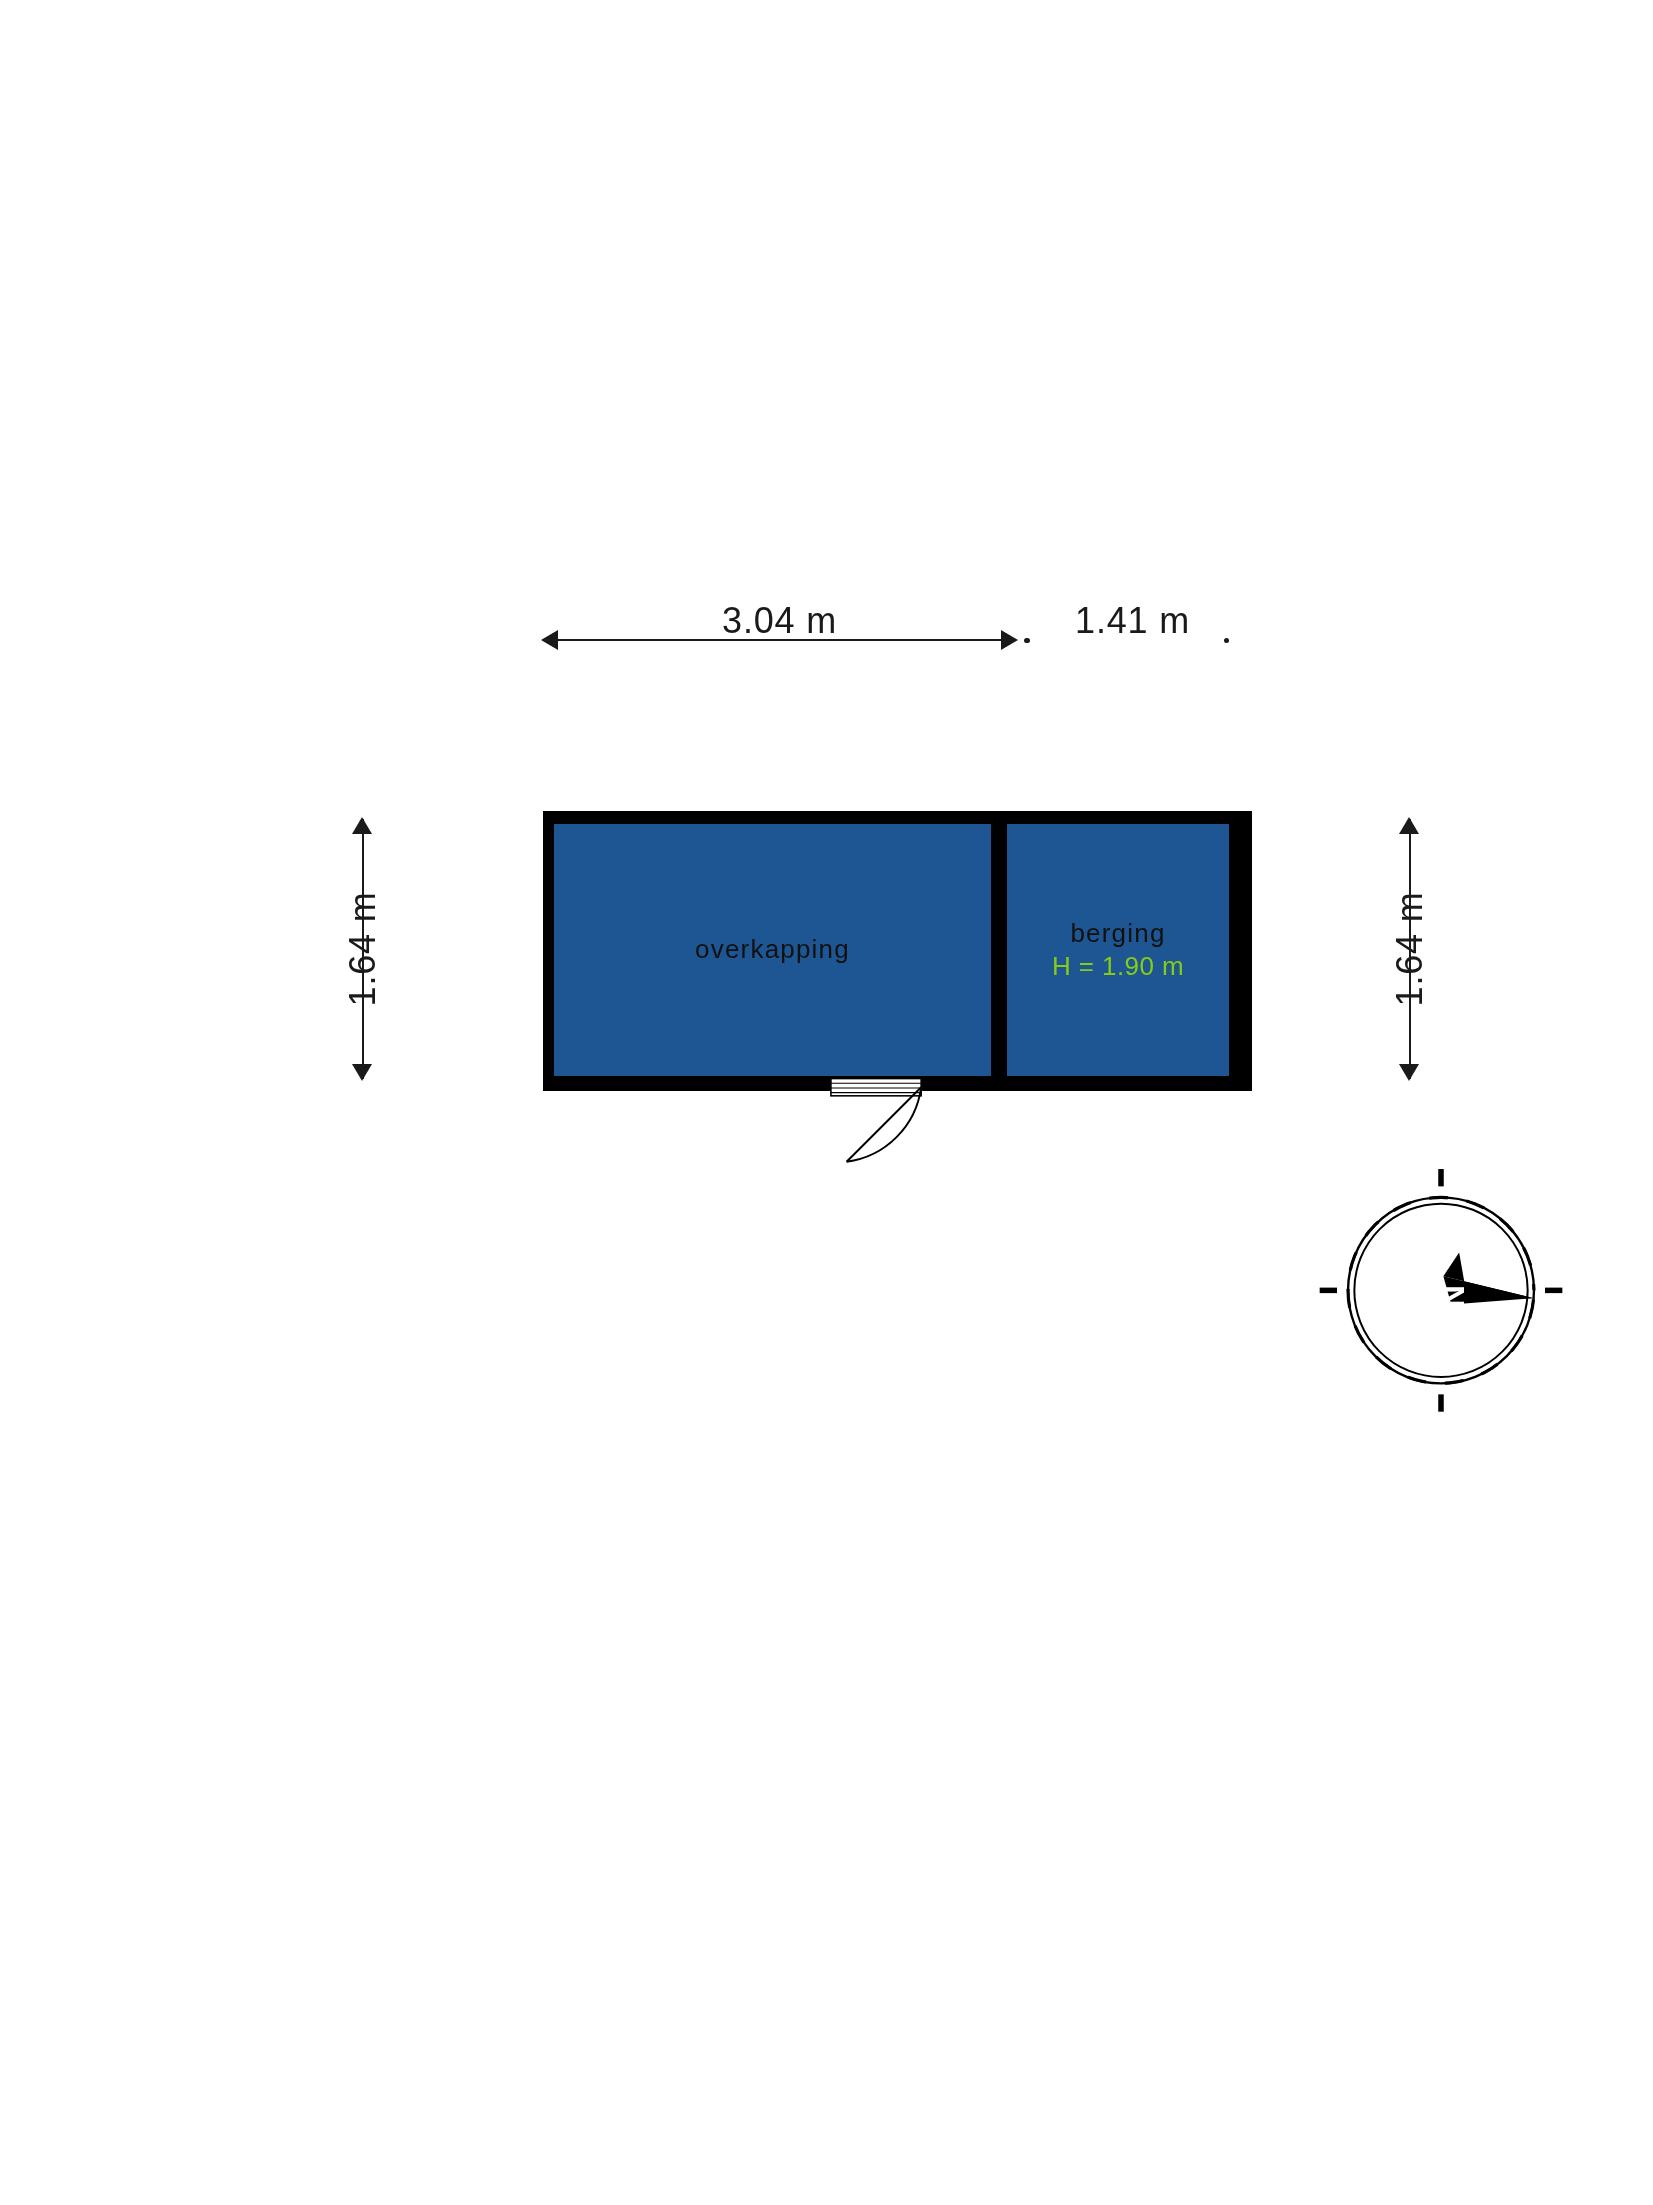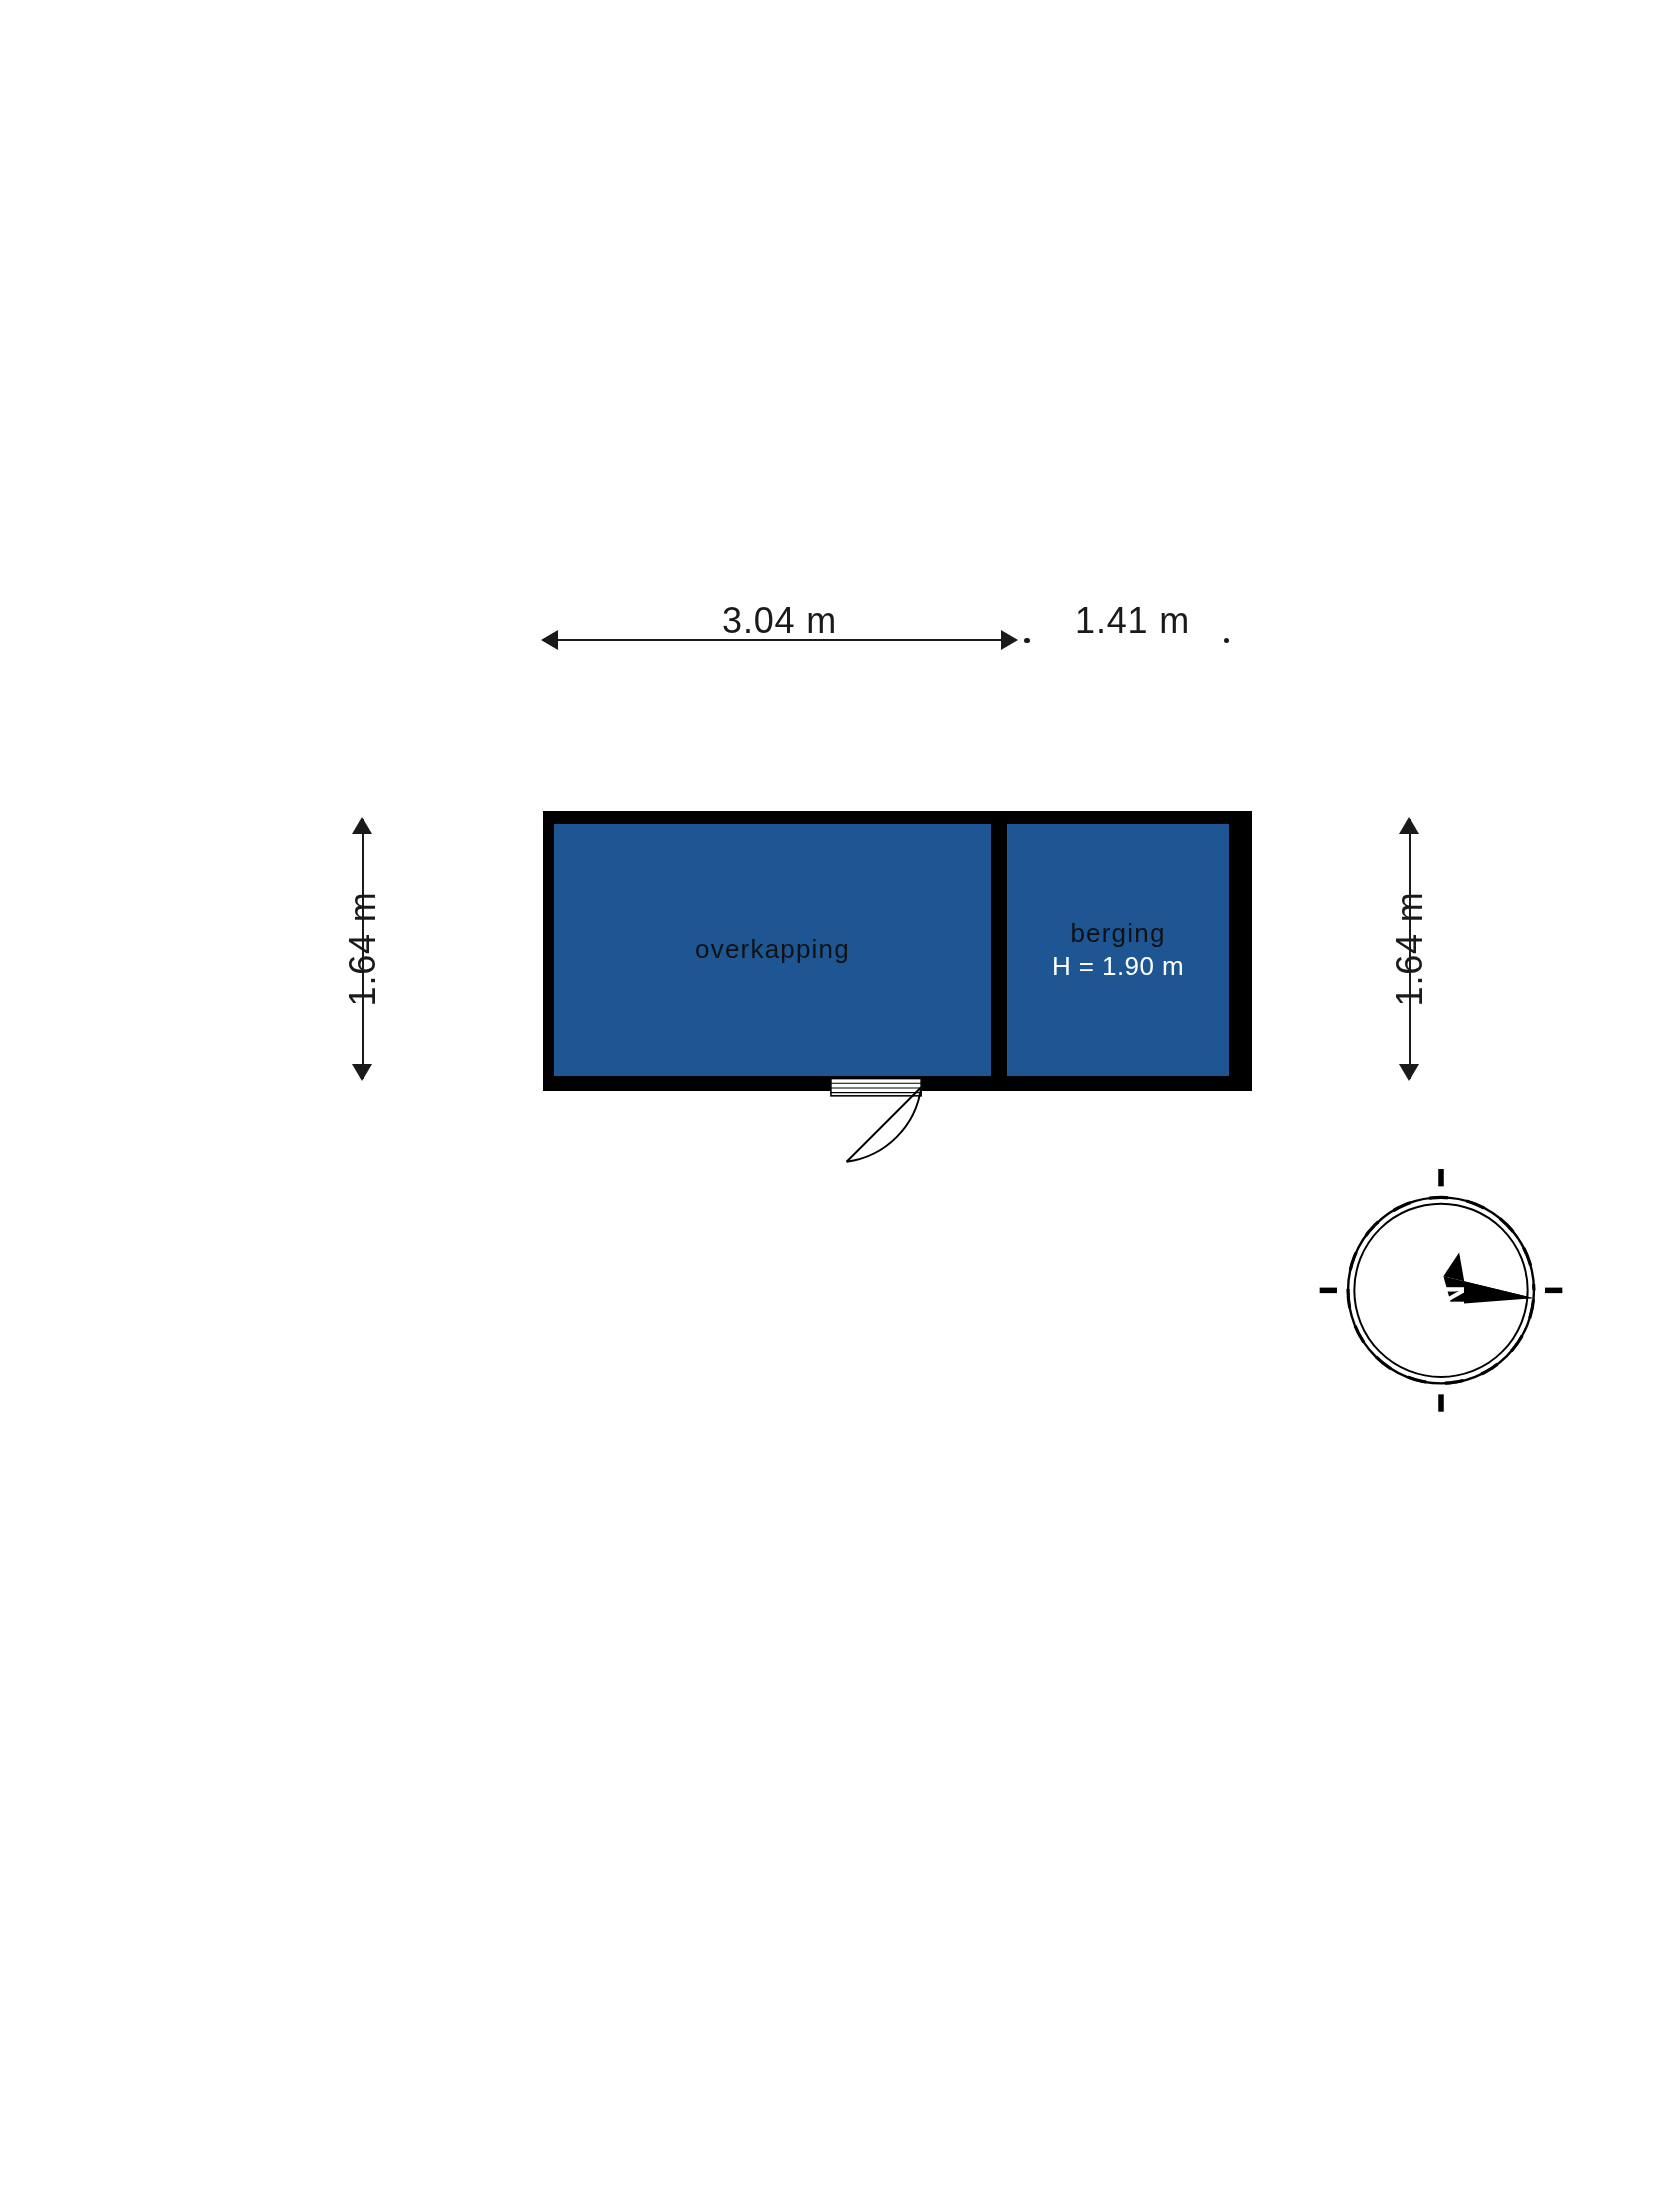--- a/index.html
+++ b/index.html
@@ -157,21 +157,21 @@
   }
   .room-label {
     font-size: 26px;
     color: #111111;
     letter-spacing: 1.2px;
     line-height: 1.3;
     text-align: center;
   }
   .room-sub {
     font-size: 26px;
-    color: #ffffff;
+    color: #84cc16;
     letter-spacing: 0.4px;
     line-height: 1.3;
     text-align: center;
   }
 
   
   .door {
     position: absolute;
     left: 829px;
     top: 1077px;

